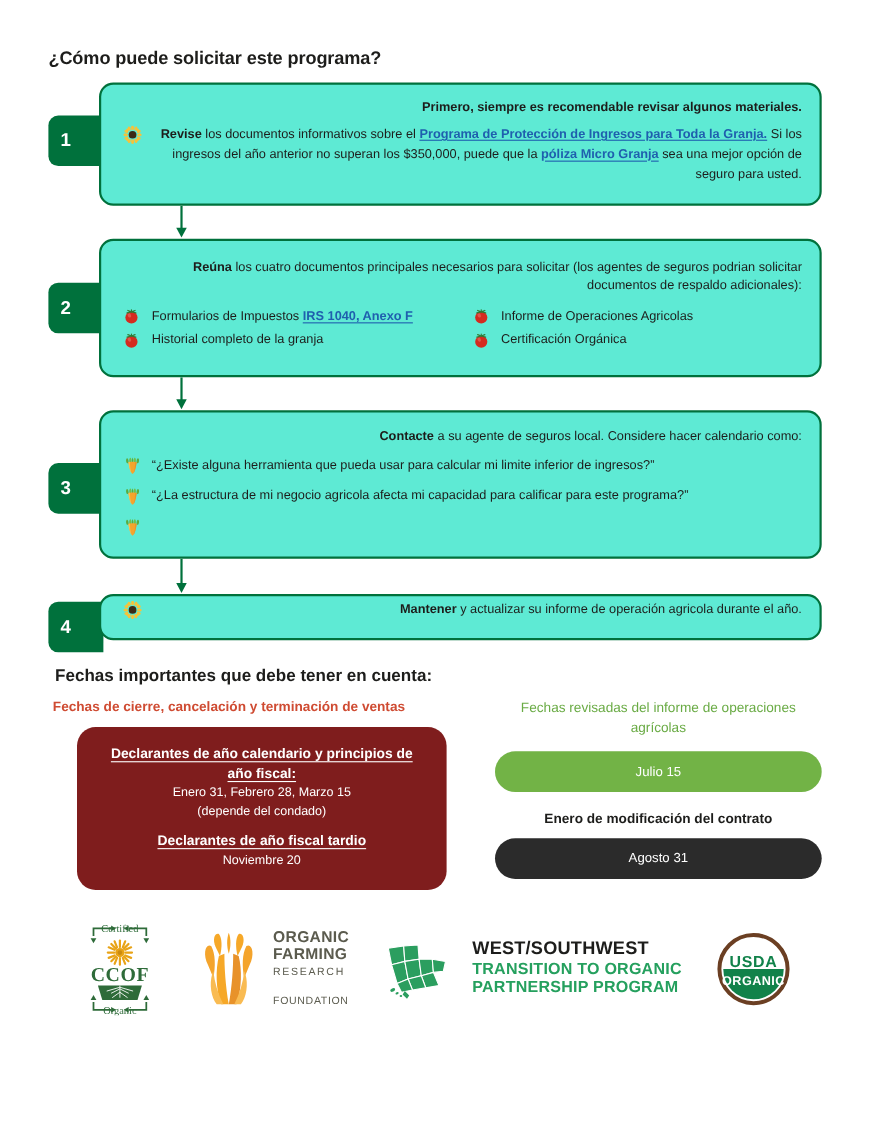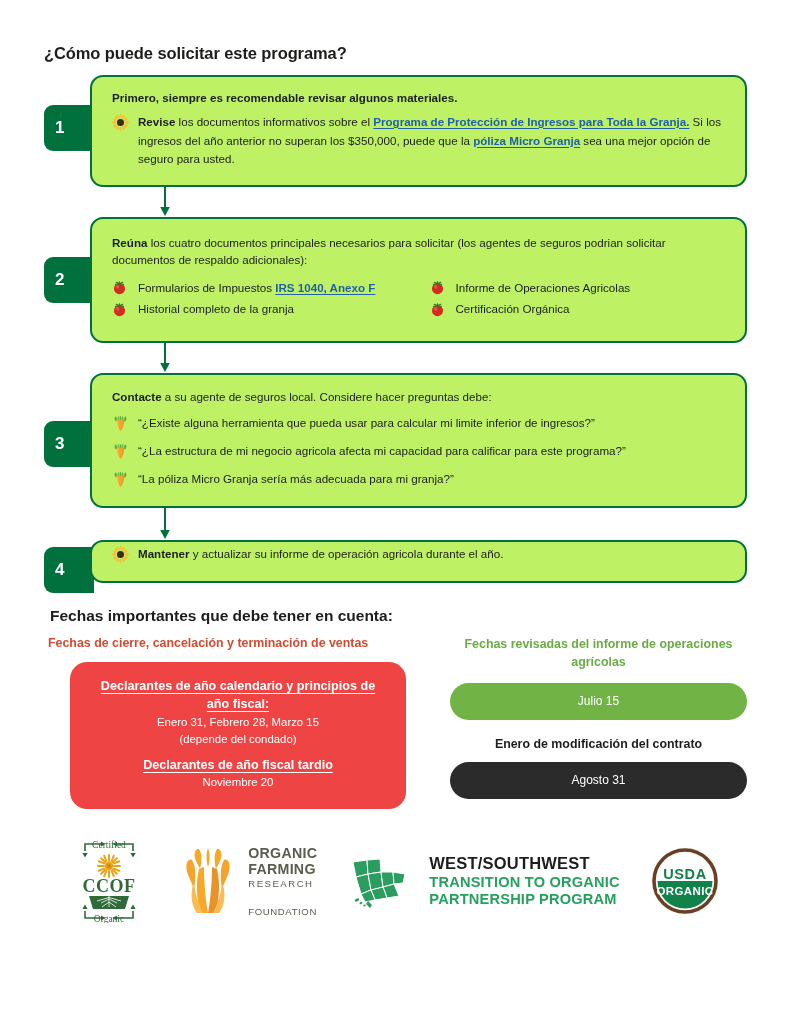--- a/index.html
+++ b/index.html
@@ -51,24 +51,25 @@
     align-items: center;
     padding-left: 11px;
     box-sizing: border-box;
     z-index: 1;
   }
   .step-box {
     position: relative;
     margin-left: 28px;
     border: 2.2px solid #00713c;
     border-radius: 13px;
-    background: #bef264;
+    background: #5eead4;
     box-sizing: border-box;
     padding: 13px 16px 13px 20px;
     z-index: 2;
+    text-align: right;
   }
   .step-lead {
     font-size: 11.6px;
     font-weight: bold;
     color: #1d1d1b;
     margin-bottom: 6px;
     line-height: 1.45;
   }
   .step-lead .reg { font-weight: normal; }
 
@@ -151,27 +152,27 @@
 
   .sub-red {
     color: #cf4b32;
     font-size: 12.4px;
     font-weight: bold;
     margin-bottom: 12px;
   }
   .sub-green {
     color: #6aab45;
     font-size: 12.4px;
-    font-weight: bold;
+    font-weight: normal;
     text-align: center;
     line-height: 1.42;
     margin-bottom: 12px;
   }
   .red-box {
-    background: #ef4444;
+    background: #7f1d1d;
     border-radius: 17px;
     color: #ffffff;
     text-align: center;
     padding: 16px 22px 18px;
     box-sizing: border-box;
     width: 336px;
     margin-left: 22px;
   }
   .red-box .hd {
     font-size: 12.6px;
@@ -335,21 +336,21 @@
       <polygon points="7,29 2.2,20 11.8,20" fill="#00713c"></polygon>
     </svg>
   </div>
 
   <div class="step-row">
     <div class="step-tab" style="top:48px;height:46px;">
       <span>3</span>
     </div>
     <div class="step-box" style="padding-top:14px;padding-bottom:18px;">
       <div class="step-lead" style="margin-bottom:8px;">
-        <b>Contacte</b><span class="reg"> a su agente de seguros local. Considere hacer preguntas debe:</span>
+        <b>Contacte</b><span class="reg"> a su agente de seguros local. Considere hacer calendario como:</span>
       </div>
 
       <div class="q-line">
         <svg class="ico" viewBox="0 0 32 32">
           <path d="M6 11 C4 7 5 3 7 3 C9 4 9.5 8 9 12 Z" fill="#5aab3f"></path>
           <path d="M26 11 C28 7 27 3 25 3 C23 4 22.5 8 23 12 Z" fill="#5aab3f"></path>
           <path d="M11 11 C9.5 6 10.5 2 12.5 2 C14.5 3.5 14.5 8 13.5 12 Z" fill="#6fbf4a"></path>
           <path d="M21 11 C22.5 6 21.5 2 19.5 2 C17.5 3.5 17.5 8 18.5 12 Z" fill="#6fbf4a"></path>
           <path d="M16 1.5 C17.6 4.5 17.6 8.5 16.6 11.5 L15.4 11.5 C14.4 8.5 14.4 4.5 16 1.5 Z" fill="#5aab3f"></path>
           <path d="M9 10 C9 10 11 27 16 30 C21 27 23 10 23 10 C20 8.5 12 8.5 9 10 Z" fill="#f4a42c"></path>
@@ -377,21 +378,20 @@
         <svg class="ico" viewBox="0 0 32 32">
           <path d="M6 11 C4 7 5 3 7 3 C9 4 9.5 8 9 12 Z" fill="#5aab3f"></path>
           <path d="M26 11 C28 7 27 3 25 3 C23 4 22.5 8 23 12 Z" fill="#5aab3f"></path>
           <path d="M11 11 C9.5 6 10.5 2 12.5 2 C14.5 3.5 14.5 8 13.5 12 Z" fill="#6fbf4a"></path>
           <path d="M21 11 C22.5 6 21.5 2 19.5 2 C17.5 3.5 17.5 8 18.5 12 Z" fill="#6fbf4a"></path>
           <path d="M16 1.5 C17.6 4.5 17.6 8.5 16.6 11.5 L15.4 11.5 C14.4 8.5 14.4 4.5 16 1.5 Z" fill="#5aab3f"></path>
           <path d="M9 10 C9 10 11 27 16 30 C21 27 23 10 23 10 C20 8.5 12 8.5 9 10 Z" fill="#f4a42c"></path>
           <path d="M9 10 C9 10 10.6 24 14.2 29 C12 22 11.6 13 11.6 9.1 Z" fill="#f9c04f"></path>
           <path d="M23 10 C23 10 21.4 24 17.8 29 C20 22 20.4 13 20.4 9.1 Z" fill="#e8922a"></path>
         </svg>
-        <span>“La póliza Micro Granja sería más adecuada para mi granja?”</span>
       </div>
     </div>
   </div>
 
   <div class="arrow" style="height:32px;">
     <svg width="14" height="32" viewBox="0 0 14 32">
       <line x1="7" y1="0" x2="7" y2="23" stroke="#00713c" stroke-width="2"></line>
       <polygon points="7,31 2.2,22 11.8,22" fill="#00713c"></polygon>
     </svg>
   </div>

